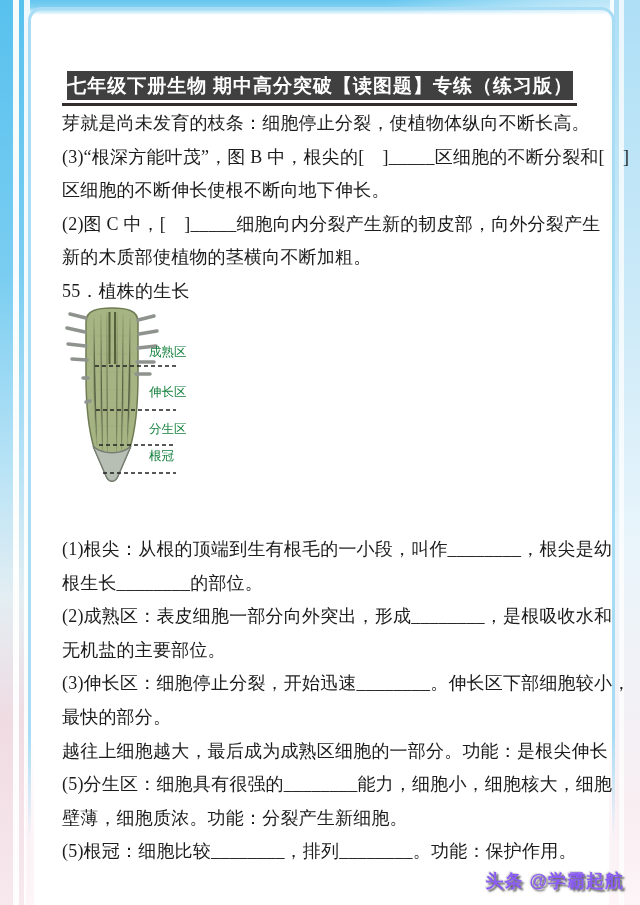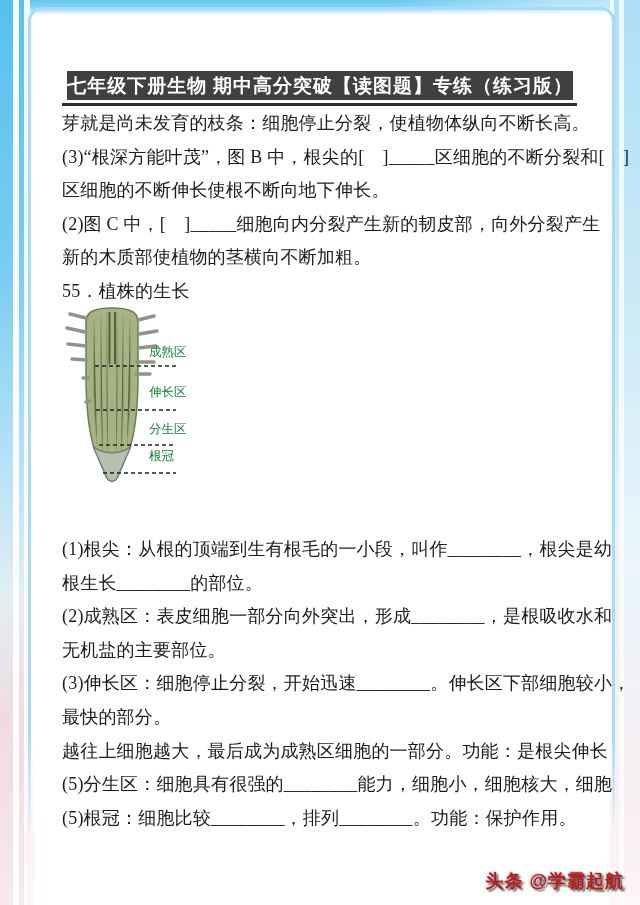--- a/index.html
+++ b/index.html
@@ -68,21 +68,21 @@
   }
   .zl-0{left:87px;top:40px;}
   .zl-1{left:87px;top:80px;}
   .zl-2{left:87px;top:117px;text-align:right;}
   .zl-3{left:87px;top:144px;}
 
   
   .watermark{
     position:absolute;right:16px;bottom:12px;
     font-family:"Liberation Sans","DejaVu Sans",sans-serif;
-    font-size:18px;font-weight:bold;color:#b91c1c;letter-spacing:1px;
+    font-size:18px;font-weight:bold;color:#8b5cf6;letter-spacing:1px;
     text-shadow:2px 2px 2px rgba(70,70,70,.9), -1px -1px 1px rgba(120,120,120,.35);
     white-space:nowrap;
   }
 </style>
 </head>
 <body>
 
 <div class="border-top"></div>
 <div class="border-left"></div>
 <div class="border-right"></div>
@@ -162,16 +162,17 @@
 
 <div class="text-block text-bottom">
     <div class="text-line">(1)根尖：从根的顶端到生有根毛的一小段，叫作________，根尖是幼</div>
     <div class="text-line">根生长________的部位。</div>
     <div class="text-line">(2)成熟区：表皮细胞一部分向外突出，形成________，是根吸收水和</div>
     <div class="text-line">无机盐的主要部位。</div>
     <div class="text-line">(3)伸长区：细胞停止分裂，开始迅速________。伸长区下部细胞较小，</div>
     <div class="text-line">最快的部分。</div>
     <div class="text-line">越往上细胞越大，最后成为成熟区细胞的一部分。功能：是根尖伸长</div>
     <div class="text-line">(5)分生区：细胞具有很强的________能力，细胞小，细胞核大，细胞</div>
+    <div class="text-line">壁薄，细胞质浓。功能：分裂产生新细胞。</div>
     <div class="text-line">(5)根冠：细胞比较________，排列________。功能：保护作用。</div>
   </div>
 
 <div class="watermark">头条 @学霸起航</div>
 
 </body></html>

